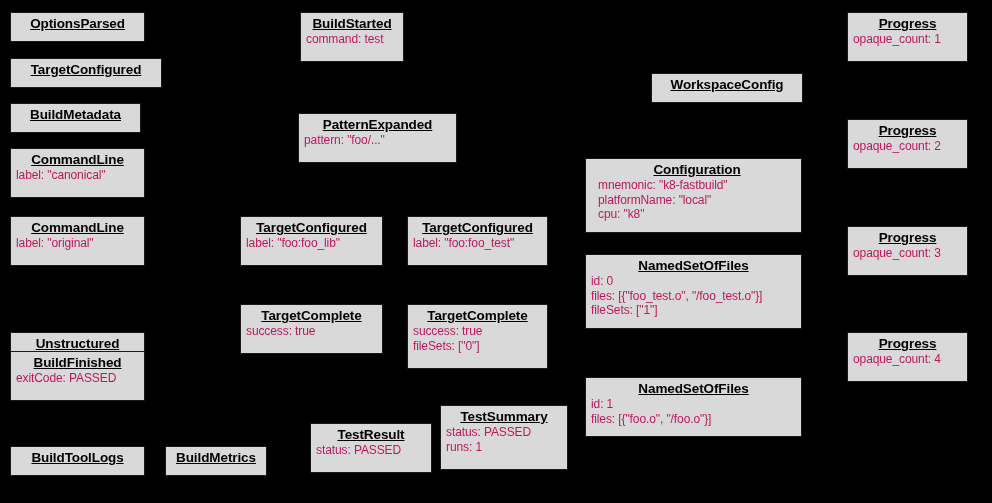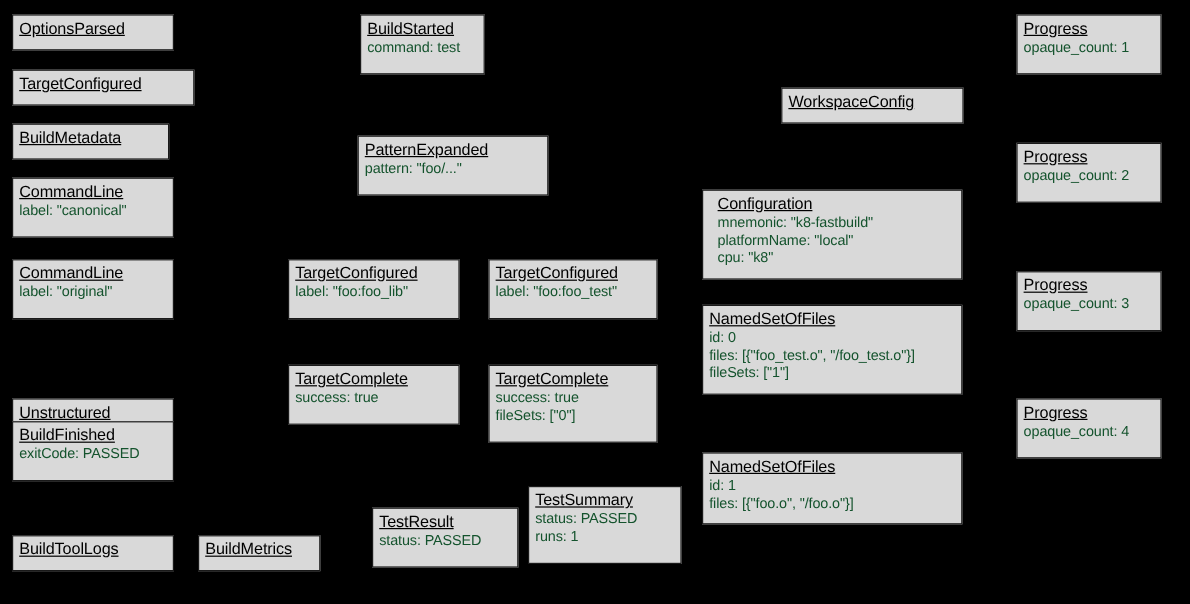--- a/index.html
+++ b/index.html
@@ -25,30 +25,31 @@
   .node {
     position: absolute;
     background: #d9d9d9;
     border: 1px solid #1a1a1a;
     box-sizing: border-box;
     padding: 3px 5px 4px 5px;
     overflow: hidden;
   }
   .node-title {
     font-size: 13.5px;
-    font-weight: normal;
+    font-weight: bold;
     color: #000000;
     text-decoration: underline;
     line-height: 16px;
     white-space: pre-line;
     letter-spacing: -0.1px;
+    text-align: center;
   }
   .node-fields {
     font-size: 12px;
-    color: #14532d;
+    color: #be185d;
     line-height: 14.5px;
     white-space: pre-line;
     margin-top: 0px;
     letter-spacing: -0.1px;
   }
   .node-fields:empty { display: none; }
 </style>
 </head>
 <body>
 

